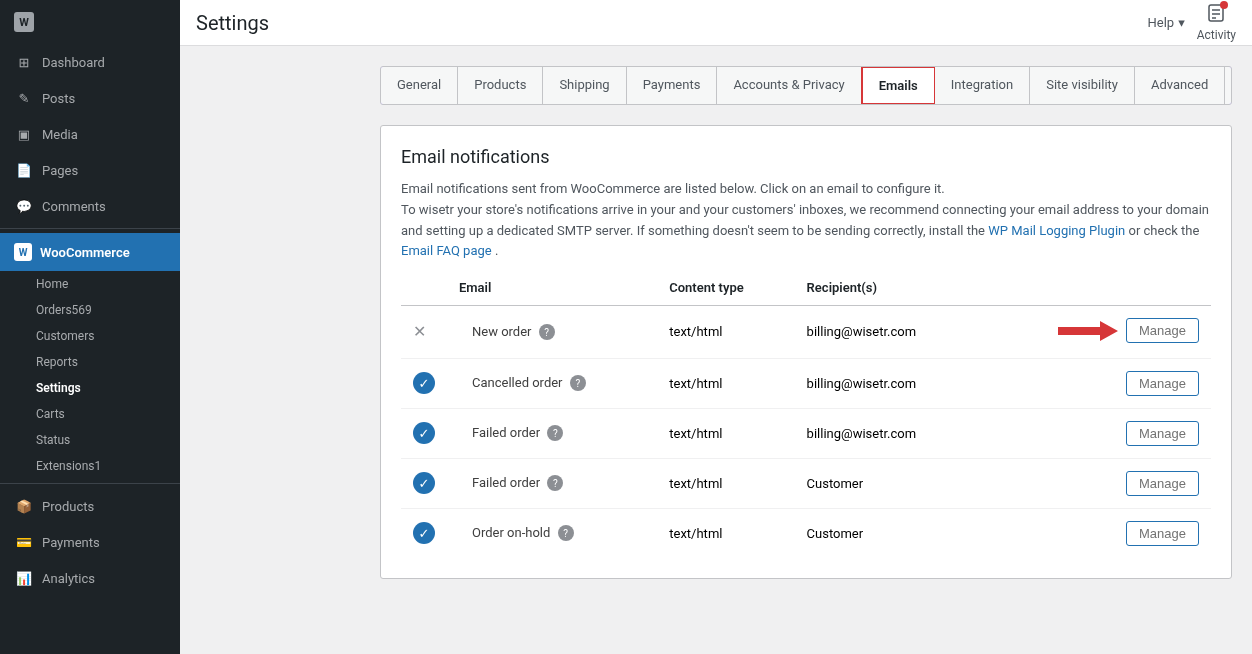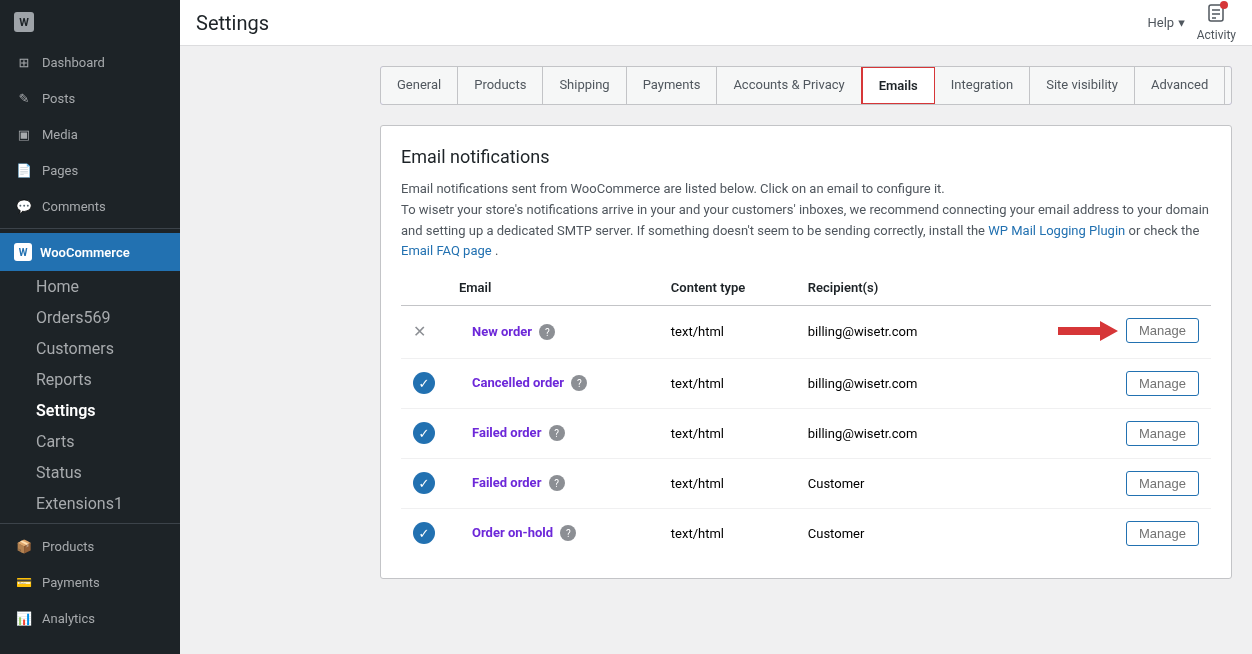--- a/index.html
+++ b/index.html
@@ -57,21 +57,21 @@
       color: #fff;
       font-size: 13px;
       font-weight: 600;
     }
     .woo-sub-item {
       display: flex;
       align-items: center;
       padding: 6px 14px 6px 36px;
       color: #a7aaad;
       cursor: pointer;
-      font-size: 16px;
+      font-size: 12px;
     }
     .woo-sub-item.active { color: #fff; font-weight: 600; }
     .sidebar-divider { height: 1px; background: #3c434a; margin: 4px 0; }
 
     
     #topbar {
       position: absolute;
       top: 0; right: 0;
       width: calc(100% - 180px);
       height: 46px;
@@ -170,21 +170,21 @@
       padding: 10px 12px;
       color: #1d2327;
       font-weight: 600;
     }
     .email-table td {
       padding: 12px 12px;
       border-bottom: 1px solid #f0f0f1;
       vertical-align: middle;
     }
     .email-table tr:last-child td { border-bottom: none; }
-    .email-link { color: #6d28d9; text-decoration: none; font-weight: 700; padding-left: 13px; }
+    .email-link { color: #404040; text-decoration: none; font-weight: 400; padding-left: 13px; }
     .help-icon {
       display: inline-flex;
       align-items: center;
       justify-content: center;
       width: 16px; height: 16px;
       background: #8c8f94;
       border-radius: 50%;
       color: #fff;
       font-size: 10px;
       cursor: pointer;

